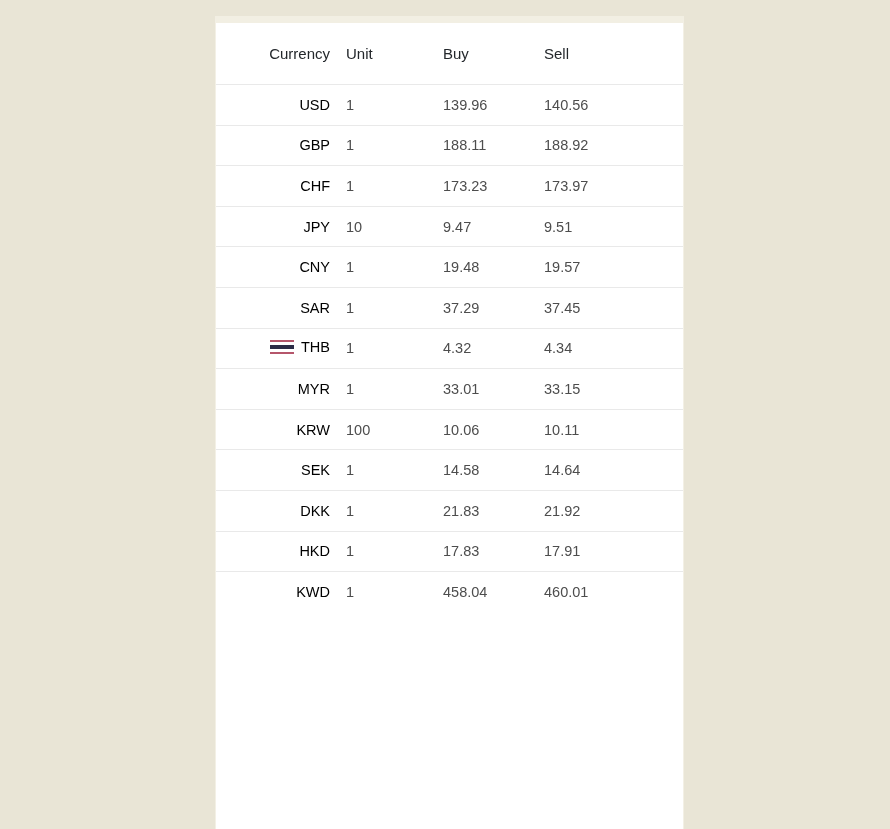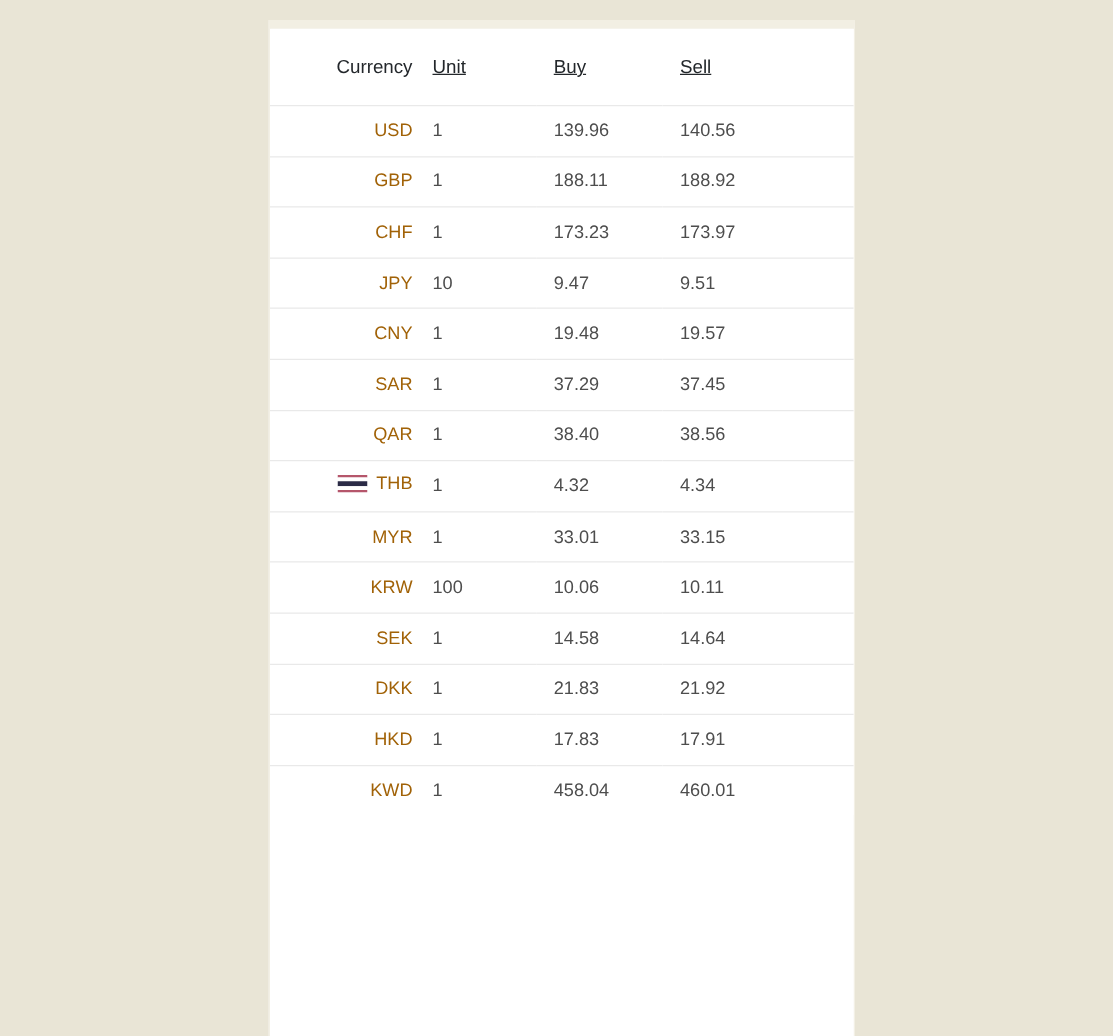--- a/index.html
+++ b/index.html
@@ -52,40 +52,39 @@
   }
   thead th.h-currency {
     text-align: right;
     padding-right: 2px;
   }
   thead th.h-unit,
   thead th.h-buy,
   thead th.h-sell {
     text-align: left;
     padding-left: 14px;
-    text-decoration: underline;
   }
 
   tbody tr {
     height: 39.6px;
   }
   tbody td {
     font-size: 14.5px;
     color: #4a4a4a;
     padding: 0;
     height: 39.6px;
     vertical-align: middle;
     border-top: 1px solid #e9e9e9;
     background: #ffffff;
   }
   tbody td.cell-currency {
     text-align: right;
     padding-right: 2px;
     white-space: nowrap;
-    color: #a16207;
+    color: #000000;
   }
   tbody td.cell-unit,
   tbody td.cell-buy,
   tbody td.cell-sell {
     text-align: left;
     padding-left: 14px;
     color: #4d4d4d;
   }
 
   .ccy-wrap {
@@ -179,28 +178,20 @@
           <tr>
             <td class="cell-currency"><span class="ccy-wrap">
                 <span class="ccy-code">SAR</span>
               </span></td>
             <td class="cell-unit">1</td>
             <td class="cell-buy">37.29</td>
             <td class="cell-sell">37.45</td>
           </tr>
           <tr>
             <td class="cell-currency"><span class="ccy-wrap">
-                <span class="ccy-code">QAR</span>
-              </span></td>
-            <td class="cell-unit">1</td>
-            <td class="cell-buy">38.40</td>
-            <td class="cell-sell">38.56</td>
-          </tr>
-          <tr>
-            <td class="cell-currency"><span class="ccy-wrap">
                 <span class="flag">
                   <span class="s s1"></span>
                   <span class="s s2"></span>
                   <span class="s s3"></span>
                   <span class="s s4"></span>
                   <span class="s s5"></span>
                 </span>
                 <span class="ccy-code">THB</span>
               </span></td>
             <td class="cell-unit">1</td>

